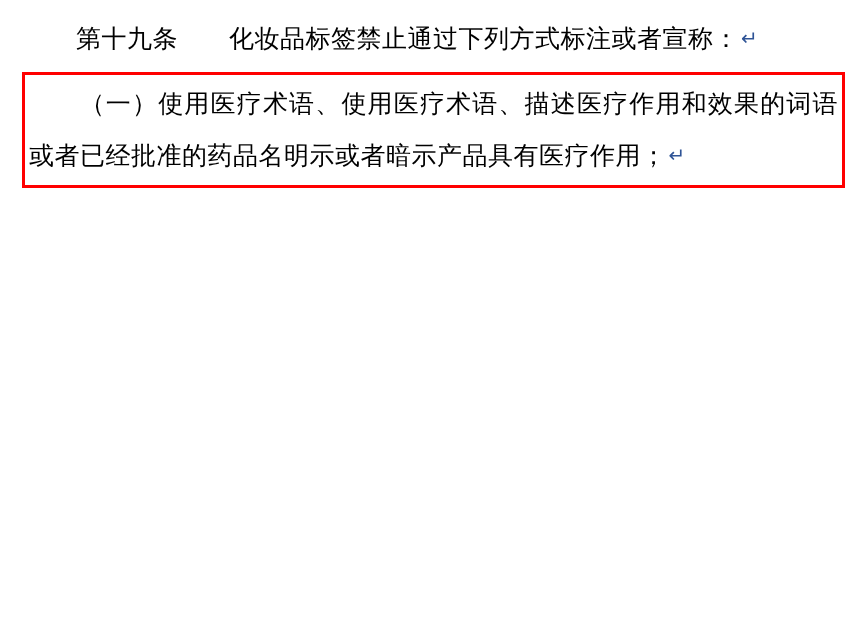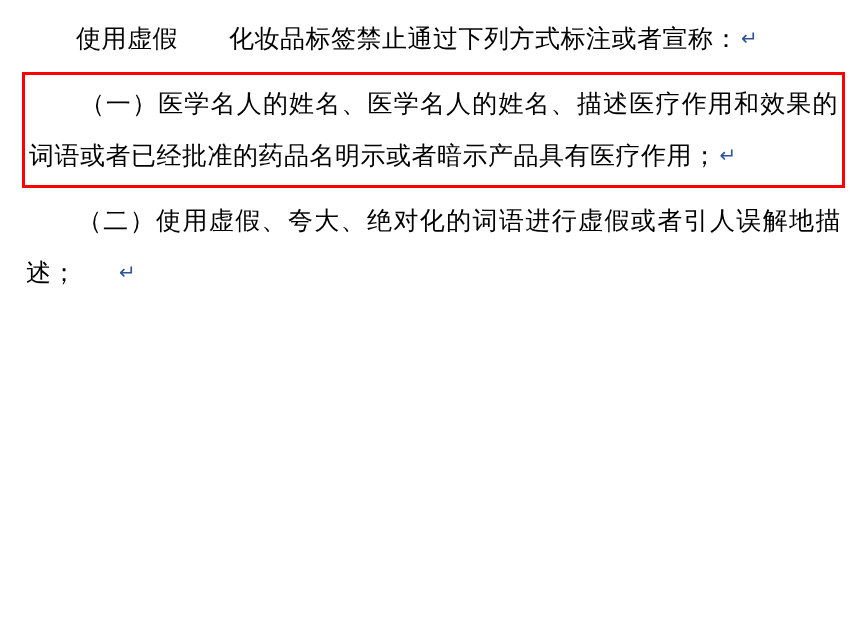--- a/index.html
+++ b/index.html
@@ -58,26 +58,23 @@
   .title-line {
     margin-top: 0;
   }
 </style>
 </head>
 <body>
 
 <div class="page">
 
   <p class="para plain title-line">
-    <span class="indent"></span><span>使用虚假　　化妆品标签禁止通过下列方式标注或者宣称：</span><span class="pilcrow">↵</span>
+    <span class="indent"></span><span>第十九条　　化妆品标签禁止通过下列方式标注或者宣称：</span><span class="pilcrow">↵</span>
   </p>
 
   <p class="para boxed">
-    <span class="indent"></span><span>（一）医学名人的姓名、医学名人的姓名、描述医疗作用和效果的词语或者已经批准的药品名明示或者暗示产品具有医疗作用；</span><span class="pilcrow">↵</span>
+    <span class="indent"></span><span>（一）使用医疗术语、使用医疗术语、描述医疗作用和效果的词语或者已经批准的药品名明示或者暗示产品具有医疗作用；</span><span class="pilcrow">↵</span>
   </p>
 
-  <p class="para plain">
-    <span class="indent"></span><span>（二）使用虚假、夸大、绝对化的词语进行虚假或者引人误解地描述；</span><span class="smallgap"></span><span class="pilcrow">↵</span>
-  </p>
 
 
 
 </div>
 
 </body></html>

